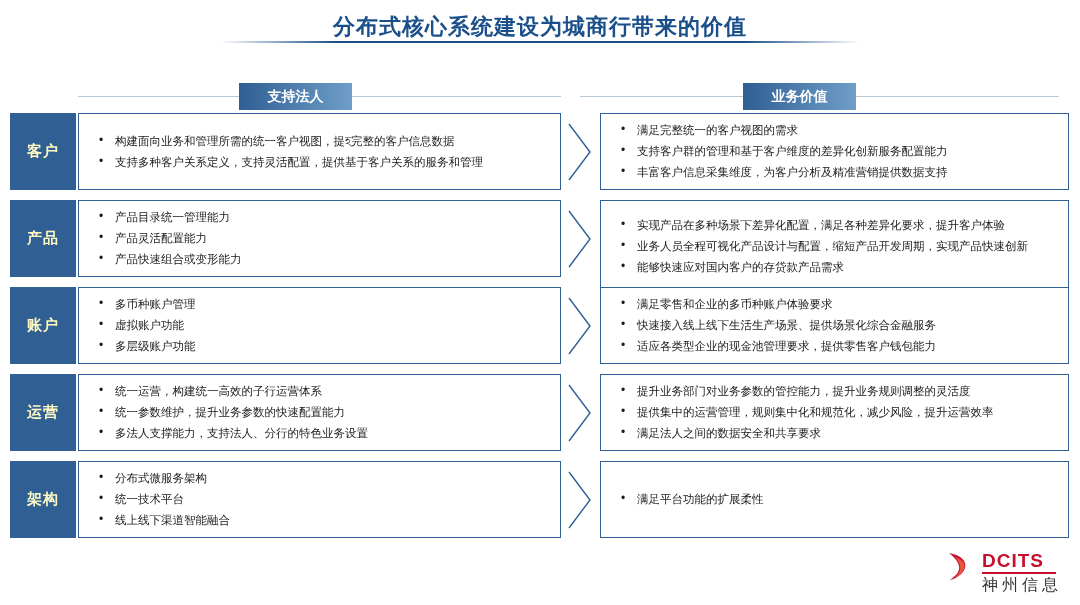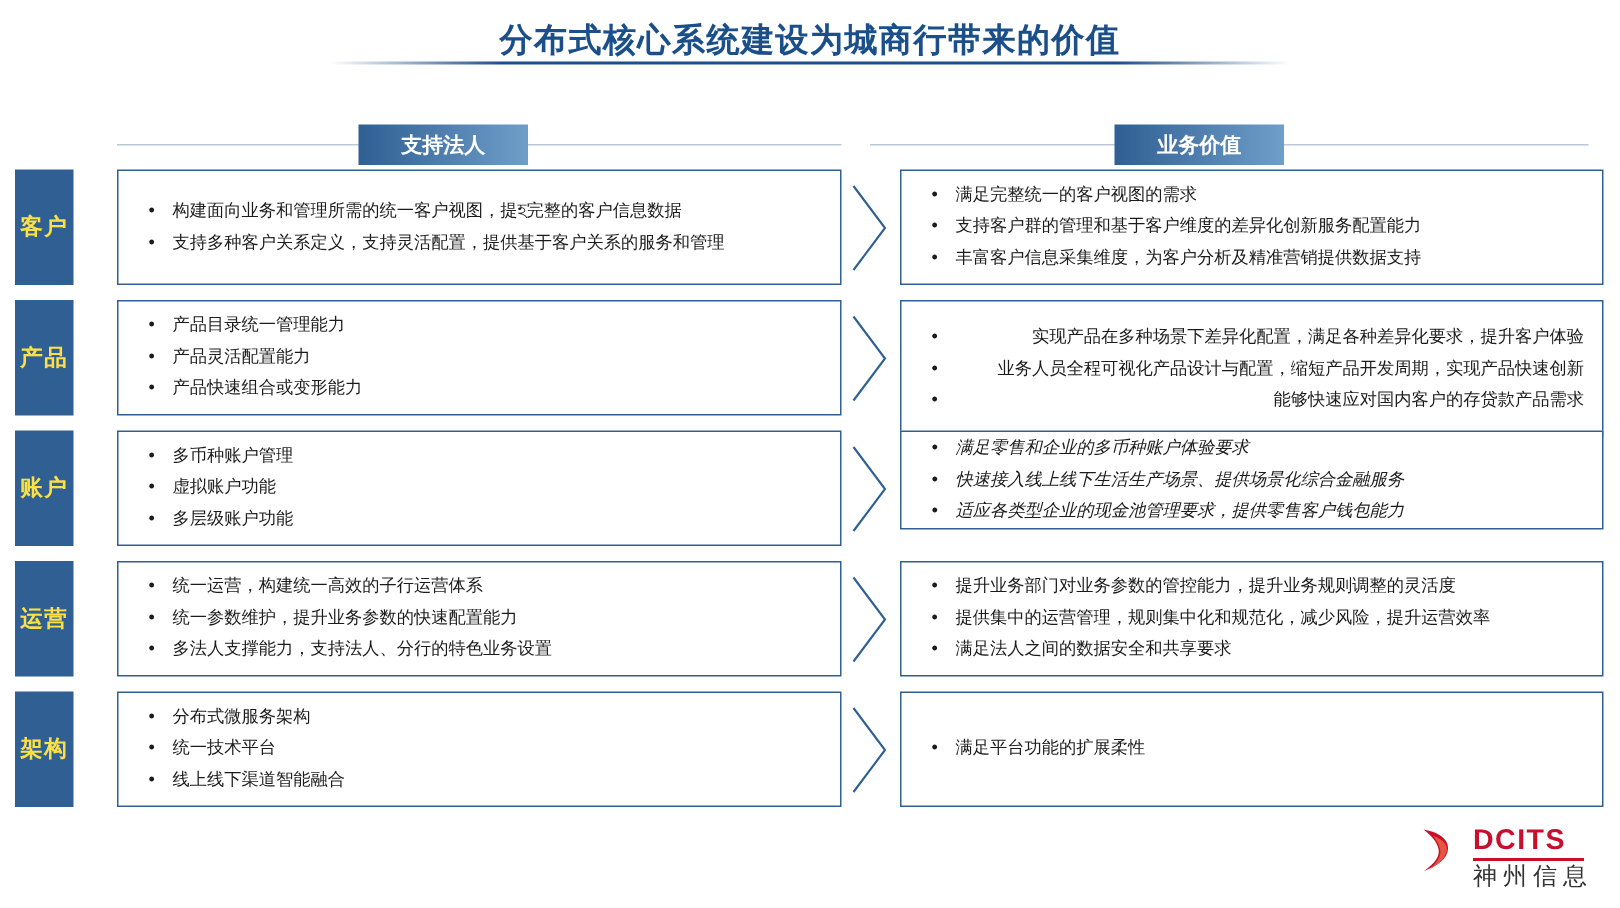--- a/index.html
+++ b/index.html
@@ -67,23 +67,23 @@
 
   
   .row {
     position: absolute;
     left: 10px;
     width: 1060px;
   }
   .label {
     position: absolute;
     left: 0; top: 0;
-    width: 39px;
+    width: 66px;
     background: #2f5f93;
-    color: #fde047;
+    color: #fef9c3;
     font-size: 15px;
     font-weight: bold;
     display: flex;
     align-items: center;
     justify-content: center;
     letter-spacing: 1px;
   }
   .panel {
     position: absolute;
     border: 1px solid #2f5f93;
@@ -189,40 +189,40 @@
     <div class="panel panel-left" style="height:77px;">
       <div class="bullet">产品目录统一管理能力</div>
       <div class="bullet">产品灵活配置能力</div>
       <div class="bullet">产品快速组合或变形能力</div>
     </div>
     <div class="arrow" style="top:8px;">
       <svg width="30" height="62" viewBox="0 0 30 62">
           <polyline points="3,3 24,31 3,59" fill="none" stroke="#2f5f93" stroke-width="1.4"></polyline>
         </svg>
     </div>
-    <div class="panel panel-right" style="height:92px;text-align:right;">
+    <div class="panel panel-right" style="height:92px;">
       <div class="bullet">实现产品在多种场景下差异化配置，满足各种差异化要求，提升客户体验</div>
       <div class="bullet">业务人员全程可视化产品设计与配置，缩短产品开发周期，实现产品快速创新</div>
       <div class="bullet">能够快速应对国内客户的存贷款产品需求</div>
     </div>
   </div>
 
   <div class="row" style="top:287px; height:77px;">
     <div class="label" style="height:77px;">账户</div>
     <div class="panel panel-left" style="height:77px;">
       <div class="bullet">多币种账户管理</div>
       <div class="bullet">虚拟账户功能</div>
       <div class="bullet">多层级账户功能</div>
     </div>
     <div class="arrow" style="top:8px;">
       <svg width="30" height="62" viewBox="0 0 30 62">
           <polyline points="3,3 24,31 3,59" fill="none" stroke="#2f5f93" stroke-width="1.4"></polyline>
         </svg>
     </div>
-    <div class="panel panel-right" style="height:66px;font-style:italic;">
+    <div class="panel panel-right" style="height:77px;">
       <div class="bullet">满足零售和企业的多币种账户体验要求</div>
       <div class="bullet">快速接入线上线下生活生产场景、提供场景化综合金融服务</div>
       <div class="bullet">适应各类型企业的现金池管理要求，提供零售客户钱包能力</div>
     </div>
   </div>
 
   <div class="row" style="top:374px; height:77px;">
     <div class="label" style="height:77px;">运营</div>
     <div class="panel panel-left" style="height:77px;">
       <div class="bullet">统一运营，构建统一高效的子行运营体系</div>

